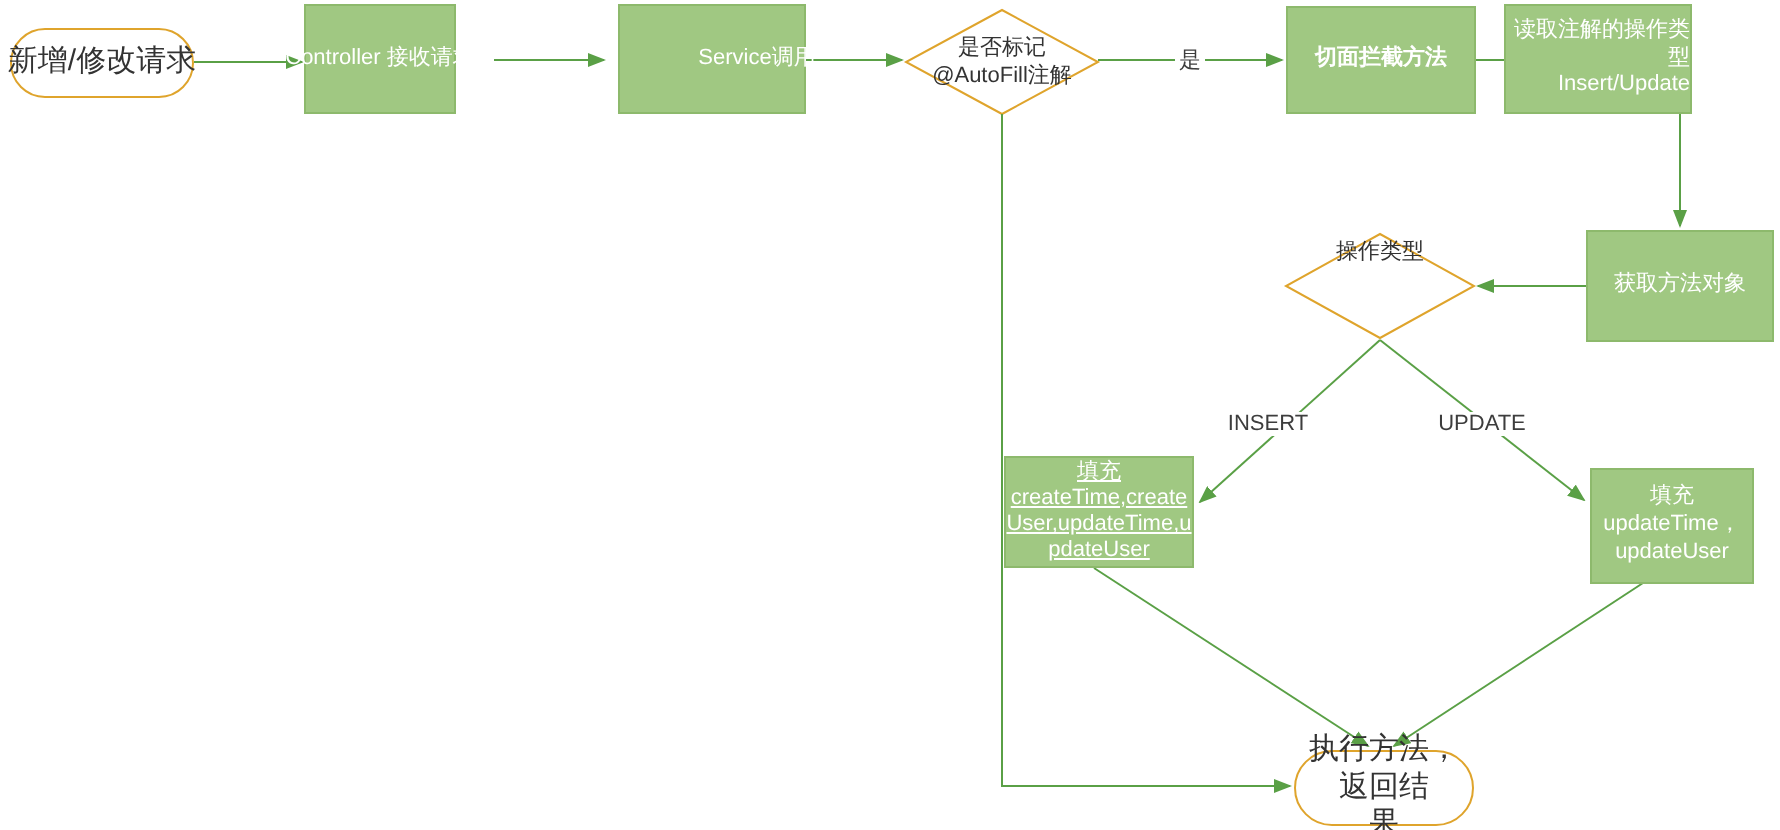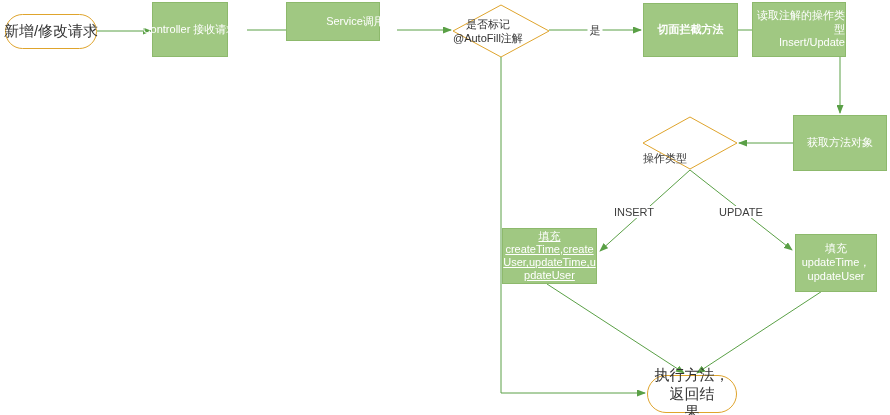--- a/index.html
+++ b/index.html
@@ -38,21 +38,21 @@
     border: 1px solid #DFA42C;
     color: #333333;
     font-size: 15px;
     line-height: 1.25;
   }
   .diamond-label {
     position: absolute;
     box-sizing: border-box;
     display: flex;
     align-items: center;
-    justify-content: flex-start;
+    justify-content: center;
     text-align: center;
     color: #333333;
     font-size: 11px;
     line-height: 1.3;
     z-index: 2;
   }
   .label-multiline { white-space: pre-line; }
   .break-all { word-break: break-all; }
   .edge-label {
     position: absolute;
@@ -96,21 +96,21 @@
   </svg>
 
   <div class="node terminal" style="left:5px; top:14px; width:92px; height:35px; border-radius:17.5px;">
     <span class="nowrap">新增/修改请求</span>
   </div>
 
   <div class="node proc" style="left:152px; top:2px; width:76px; height:55px;">
     <span class="nowrap">Controller 接收请求</span>
   </div>
 
-  <div class="node proc" style="left:286px; top:2px; width:94px; height:39px;padding-left:45px;">
+  <div class="node proc" style="left:309px; top:2px; width:94px; height:55px;padding-left:45px;">
     <span class="nowrap">Service调用</span>
   </div>
 
   <div class="node proc" style="left:643px; top:3px; width:95px; height:54px;font-weight:bold;">
     <span class="nowrap">切面拦截方法</span>
   </div>
 
   <div class="node proc" style="left:752px; top:2px; width:94px; height:55px;text-align:right;">
     <span class="label-multiline">读取注解的操作类型
 Insert/Update</span>
@@ -133,21 +133,21 @@
   <div class="node terminal" style="left:647px; top:375px; width:90px; height:38px; border-radius:19px;">
     <span class="label-multiline">执行方法，返回结
 果</span>
   </div>
 
   <div class="diamond-label" style="left:453px; top:5px; width:96px; height:52px;">
     <span class="label-multiline">是否标记
 @AutoFill注解</span>
   </div>
 
-  <div class="diamond-label" style="left:643px; top:132px; width:94px; height:52px;">
+  <div class="diamond-label" style="left:643px; top:100px; width:94px; height:52px;">
     <span class="nowrap">操作类型</span>
   </div>
 
   <div class="edge-label" style="left:595px; top:30px;">是</div>
   <div class="edge-label" style="left:634px; top:212px;">INSERT</div>
   <div class="edge-label" style="left:741px; top:212px;">UPDATE</div>
 
 </div>
 
 </body></html>

